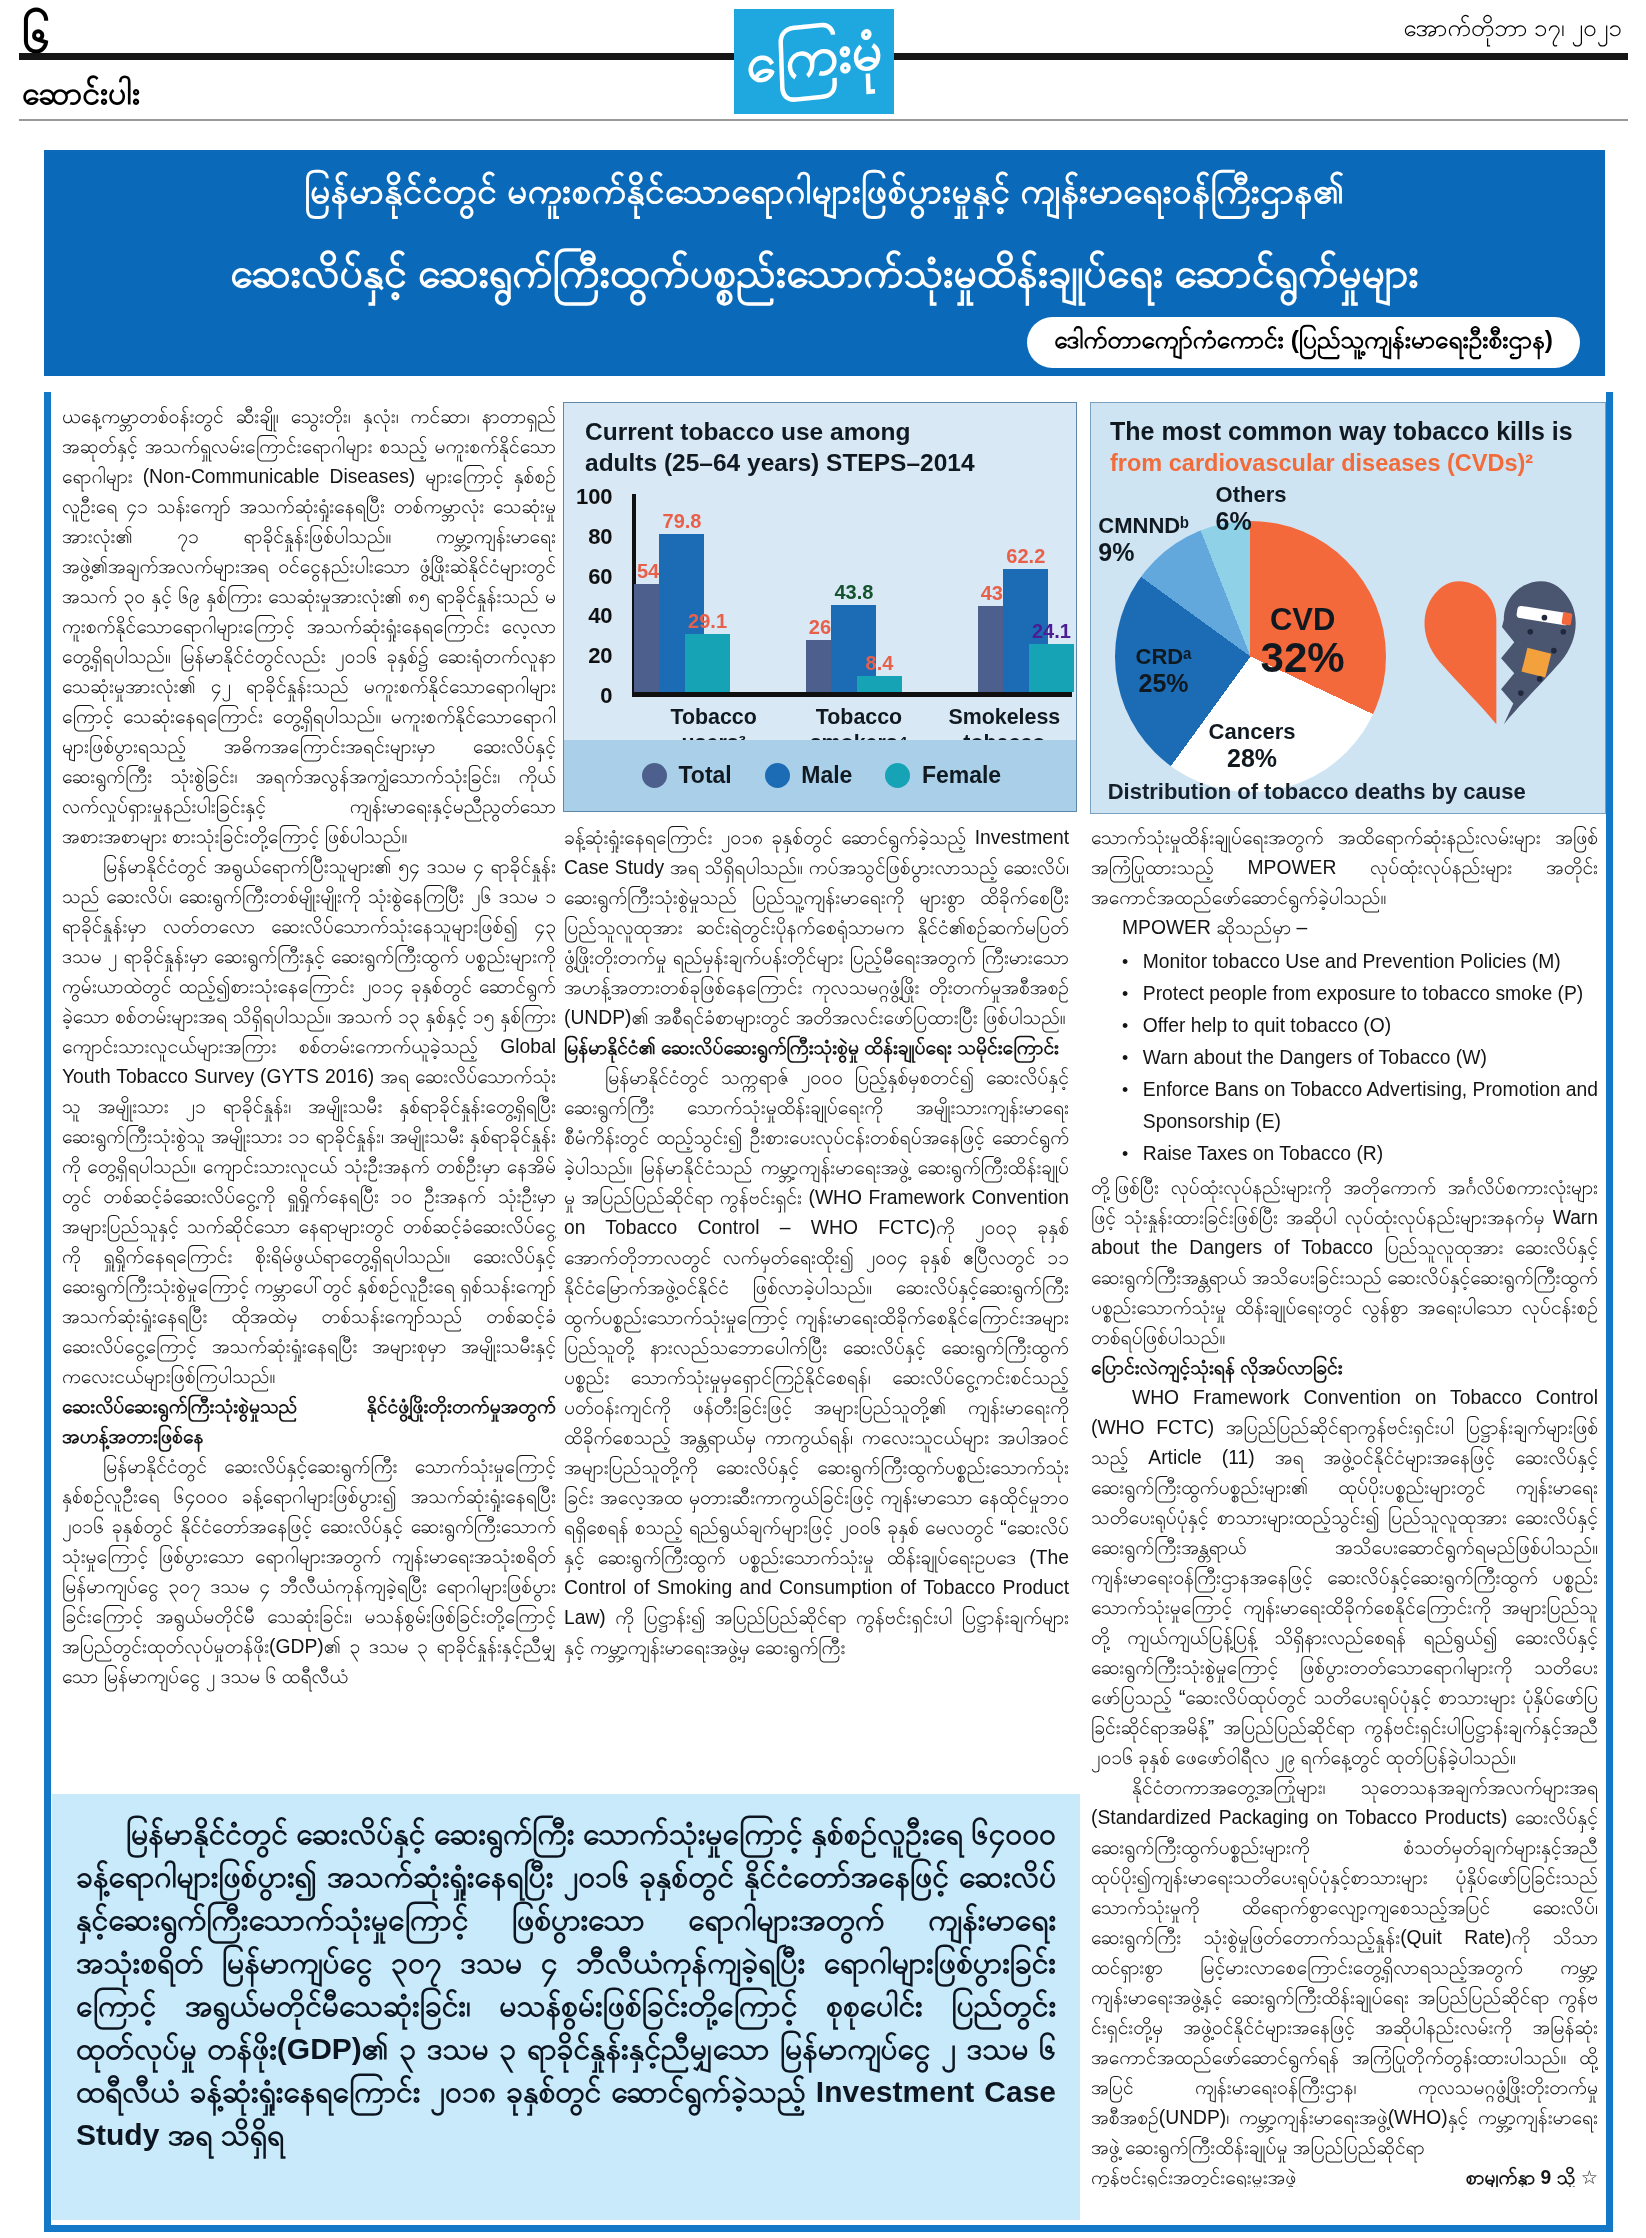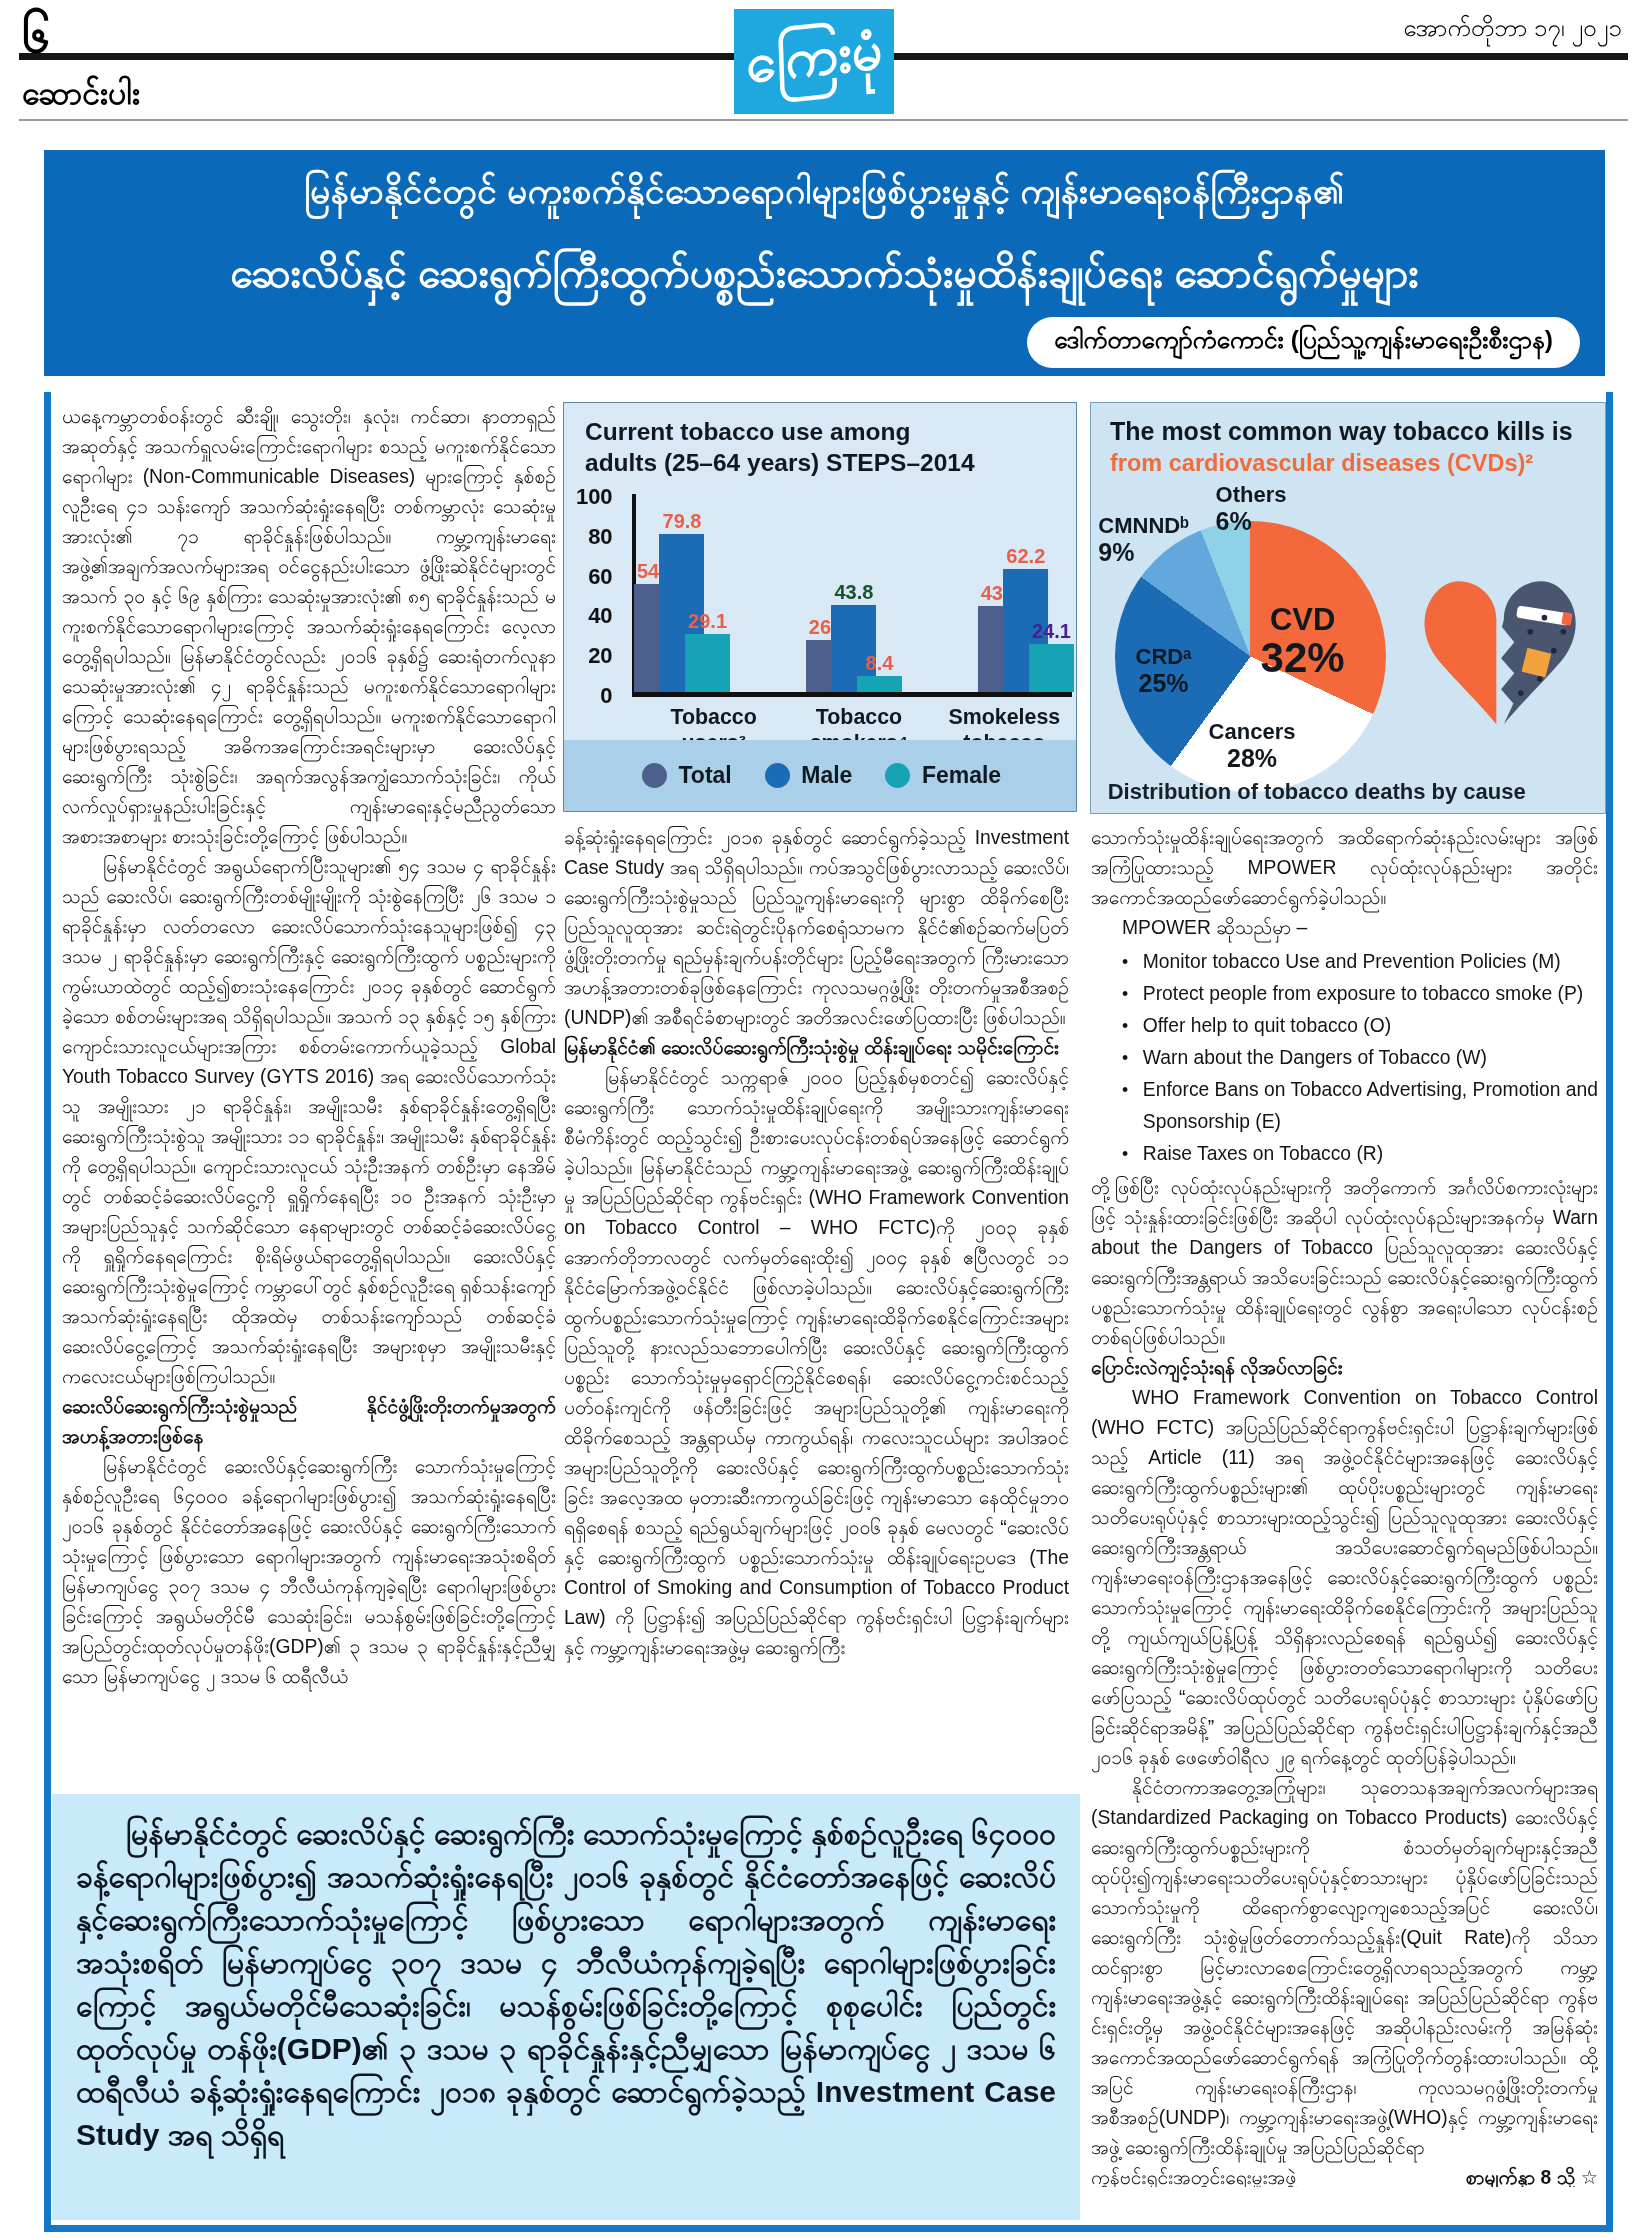--- a/index.html
+++ b/index.html
@@ -281,20 +281,20 @@
         <span class="dot">•</span>
         <span>Raise Taxes on Tobacco  (R)</span>
       </div>
     </div>
   <p>တို့ဖြစ်ပြီး လုပ်ထုံးလုပ်နည်းများကို အတိုကောက် အင်္ဂလိပ်စကားလုံးများဖြင့် သုံးနှုန်းထားခြင်းဖြစ်ပြီး အဆိုပါ လုပ်ထုံးလုပ်နည်းများအနက်မှ Warn about the Dangers of Tobacco ပြည်သူလူထုအား ဆေးလိပ်နှင့် ဆေးရွက်ကြီးအန္တရာယ် အသိပေးခြင်းသည် ဆေးလိပ်နှင့်ဆေးရွက်ကြီးထွက်ပစ္စည်းသောက်သုံးမှု ထိန်းချုပ်ရေးတွင် လွန်စွာ အရေးပါသော လုပ်ငန်းစဉ်တစ်ရပ်ဖြစ်ပါသည်။</p>
   <p class="subhead">ပြောင်းလဲကျင့်သုံးရန် လိုအပ်လာခြင်း</p>
   <p class="indent">WHO Framework Convention on Tobacco Control (WHO FCTC) အပြည်ပြည်ဆိုင်ရာကွန်ဗင်းရှင်းပါ ပြဋ္ဌာန်းချက်များဖြစ်သည့် Article (11) အရ အဖွဲ့ဝင်နိုင်ငံများအနေဖြင့် ဆေးလိပ်နှင့် ဆေးရွက်ကြီးထွက်ပစ္စည်းများ၏ ထုပ်ပိုးပစ္စည်းများတွင် ကျန်းမာရေးသတိပေးရုပ်ပုံနှင့် စာသားများထည့်သွင်း၍ ပြည်သူလူထုအား ဆေးလိပ်နှင့် ဆေးရွက်ကြီးအန္တရာယ် အသိပေးဆောင်ရွက်ရမည်ဖြစ်ပါသည်။ ကျန်းမာရေးဝန်ကြီးဌာနအနေဖြင့် ဆေးလိပ်နှင့်ဆေးရွက်ကြီးထွက် ပစ္စည်းသောက်သုံးမှုကြောင့် ကျန်းမာရေးထိခိုက်စေနိုင်ကြောင်းကို အများပြည်သူတို့ ကျယ်ကျယ်ပြန့်ပြန့် သိရှိနားလည်စေရန် ရည်ရွယ်၍ ဆေးလိပ်နှင့်ဆေးရွက်ကြီးသုံးစွဲမှုကြောင့် ဖြစ်ပွားတတ်သောရောဂါများကို သတိပေးဖော်ပြသည့် “ဆေးလိပ်ထုပ်တွင် သတိပေးရုပ်ပုံနှင့် စာသားများ ပုံနှိပ်ဖော်ပြခြင်းဆိုင်ရာအမိန့်” အပြည်ပြည်ဆိုင်ရာ ကွန်ဗင်းရှင်းပါပြဋ္ဌာန်းချက်နှင့်အညီ ၂၀၁၆ ခုနှစ် ဖေဖော်ဝါရီလ ၂၉ ရက်နေ့တွင် ထုတ်ပြန်ခဲ့ပါသည်။</p>
   <p class="indent">နိုင်ငံတကာအတွေ့အကြုံများ၊ သုတေသနအချက်အလက်များအရ (Standardized Packaging on Tobacco Products) ဆေးလိပ်နှင့် ဆေးရွက်ကြီးထွက်ပစ္စည်းများကို စံသတ်မှတ်ချက်များနှင့်အညီ ထုပ်ပိုး၍ကျန်းမာရေးသတိပေးရုပ်ပုံနှင့်စာသားများ ပုံနှိပ်ဖော်ပြခြင်းသည် သောက်သုံးမှုကို ထိရောက်စွာလျော့ကျစေသည့်အပြင် ဆေးလိပ်၊ ဆေးရွက်ကြီး သုံးစွဲမှုဖြတ်တောက်သည့်နှုန်း(Quit Rate)ကို သိသာထင်ရှားစွာ မြင့်မားလာစေကြောင်းတွေ့ရှိလာရသည့်အတွက် ကမ္ဘာ့ကျန်းမာရေးအဖွဲ့နှင့် ဆေးရွက်ကြီးထိန်းချုပ်ရေး အပြည်ပြည်ဆိုင်ရာ ကွန်ဗင်းရှင်းတို့မှ အဖွဲ့ဝင်နိုင်ငံများအနေဖြင့် အဆိုပါနည်းလမ်းကို အမြန်ဆုံးအကောင်အထည်ဖော်ဆောင်ရွက်ရန် အကြံပြုတိုက်တွန်းထားပါသည်။ ထို့အပြင် ကျန်းမာရေးဝန်ကြီးဌာန၊ ကုလသမဂ္ဂဖွံ့ဖြိုးတိုးတက်မှုအစီအစဉ်(UNDP)၊ ကမ္ဘာ့ကျန်းမာရေးအဖွဲ့(WHO)နှင့် ကမ္ဘာ့ကျန်းမာရေးအဖွဲ့ ဆေးရွက်ကြီးထိန်းချုပ်မှု အပြည်ပြည်ဆိုင်ရာ</p>
   <div class="continued-row">
     <span>ကွန်ဗင်းရှင်းအတွင်းရေးမှူးအဖွဲ့</span>
-    <span class="continued">စာမျက်နှာ 8 သို့ ☆</span>
+    <span class="continued">စာမျက်နှာ 9 သို့ ☆</span>
   </div>
 </div>
 
 <div class="highlight-box">
   <p>မြန်မာနိုင်ငံတွင် ဆေးလိပ်နှင့် ဆေးရွက်ကြီး သောက်သုံးမှုကြောင့် နှစ်စဉ်လူဦးရေ ၆၄၀၀၀ ခန့်ရောဂါများဖြစ်ပွား၍ အသက်ဆုံးရှုံးနေရပြီး ၂၀၁၆ ခုနှစ်တွင် နိုင်ငံတော်အနေဖြင့် ဆေးလိပ် နှင့်ဆေးရွက်ကြီးသောက်သုံးမှုကြောင့် ဖြစ်ပွားသော ရောဂါများအတွက် ကျန်းမာရေး အသုံးစရိတ် မြန်မာကျပ်ငွေ ၃၀၇ ဒသမ ၄ ဘီလီယံကုန်ကျခဲ့ရပြီး ရောဂါများဖြစ်ပွားခြင်းကြောင့် အရွယ်မတိုင်မီသေဆုံးခြင်း၊ မသန်စွမ်းဖြစ်ခြင်းတို့ကြောင့် စုစုပေါင်း ပြည်တွင်းထုတ်လုပ်မှု တန်ဖိုး(GDP)၏ ၃ ဒသမ ၃ ရာခိုင်နှုန်းနှင့်ညီမျှသော မြန်မာကျပ်ငွေ ၂ ဒသမ ၆ ထရီလီယံ ခန့်ဆုံးရှုံးနေရကြောင်း ၂၀၁၈ ခုနှစ်တွင် ဆောင်ရွက်ခဲ့သည့် Investment Case Study အရ သိရှိရ</p>
 </div>
 
 
 </body></html>

